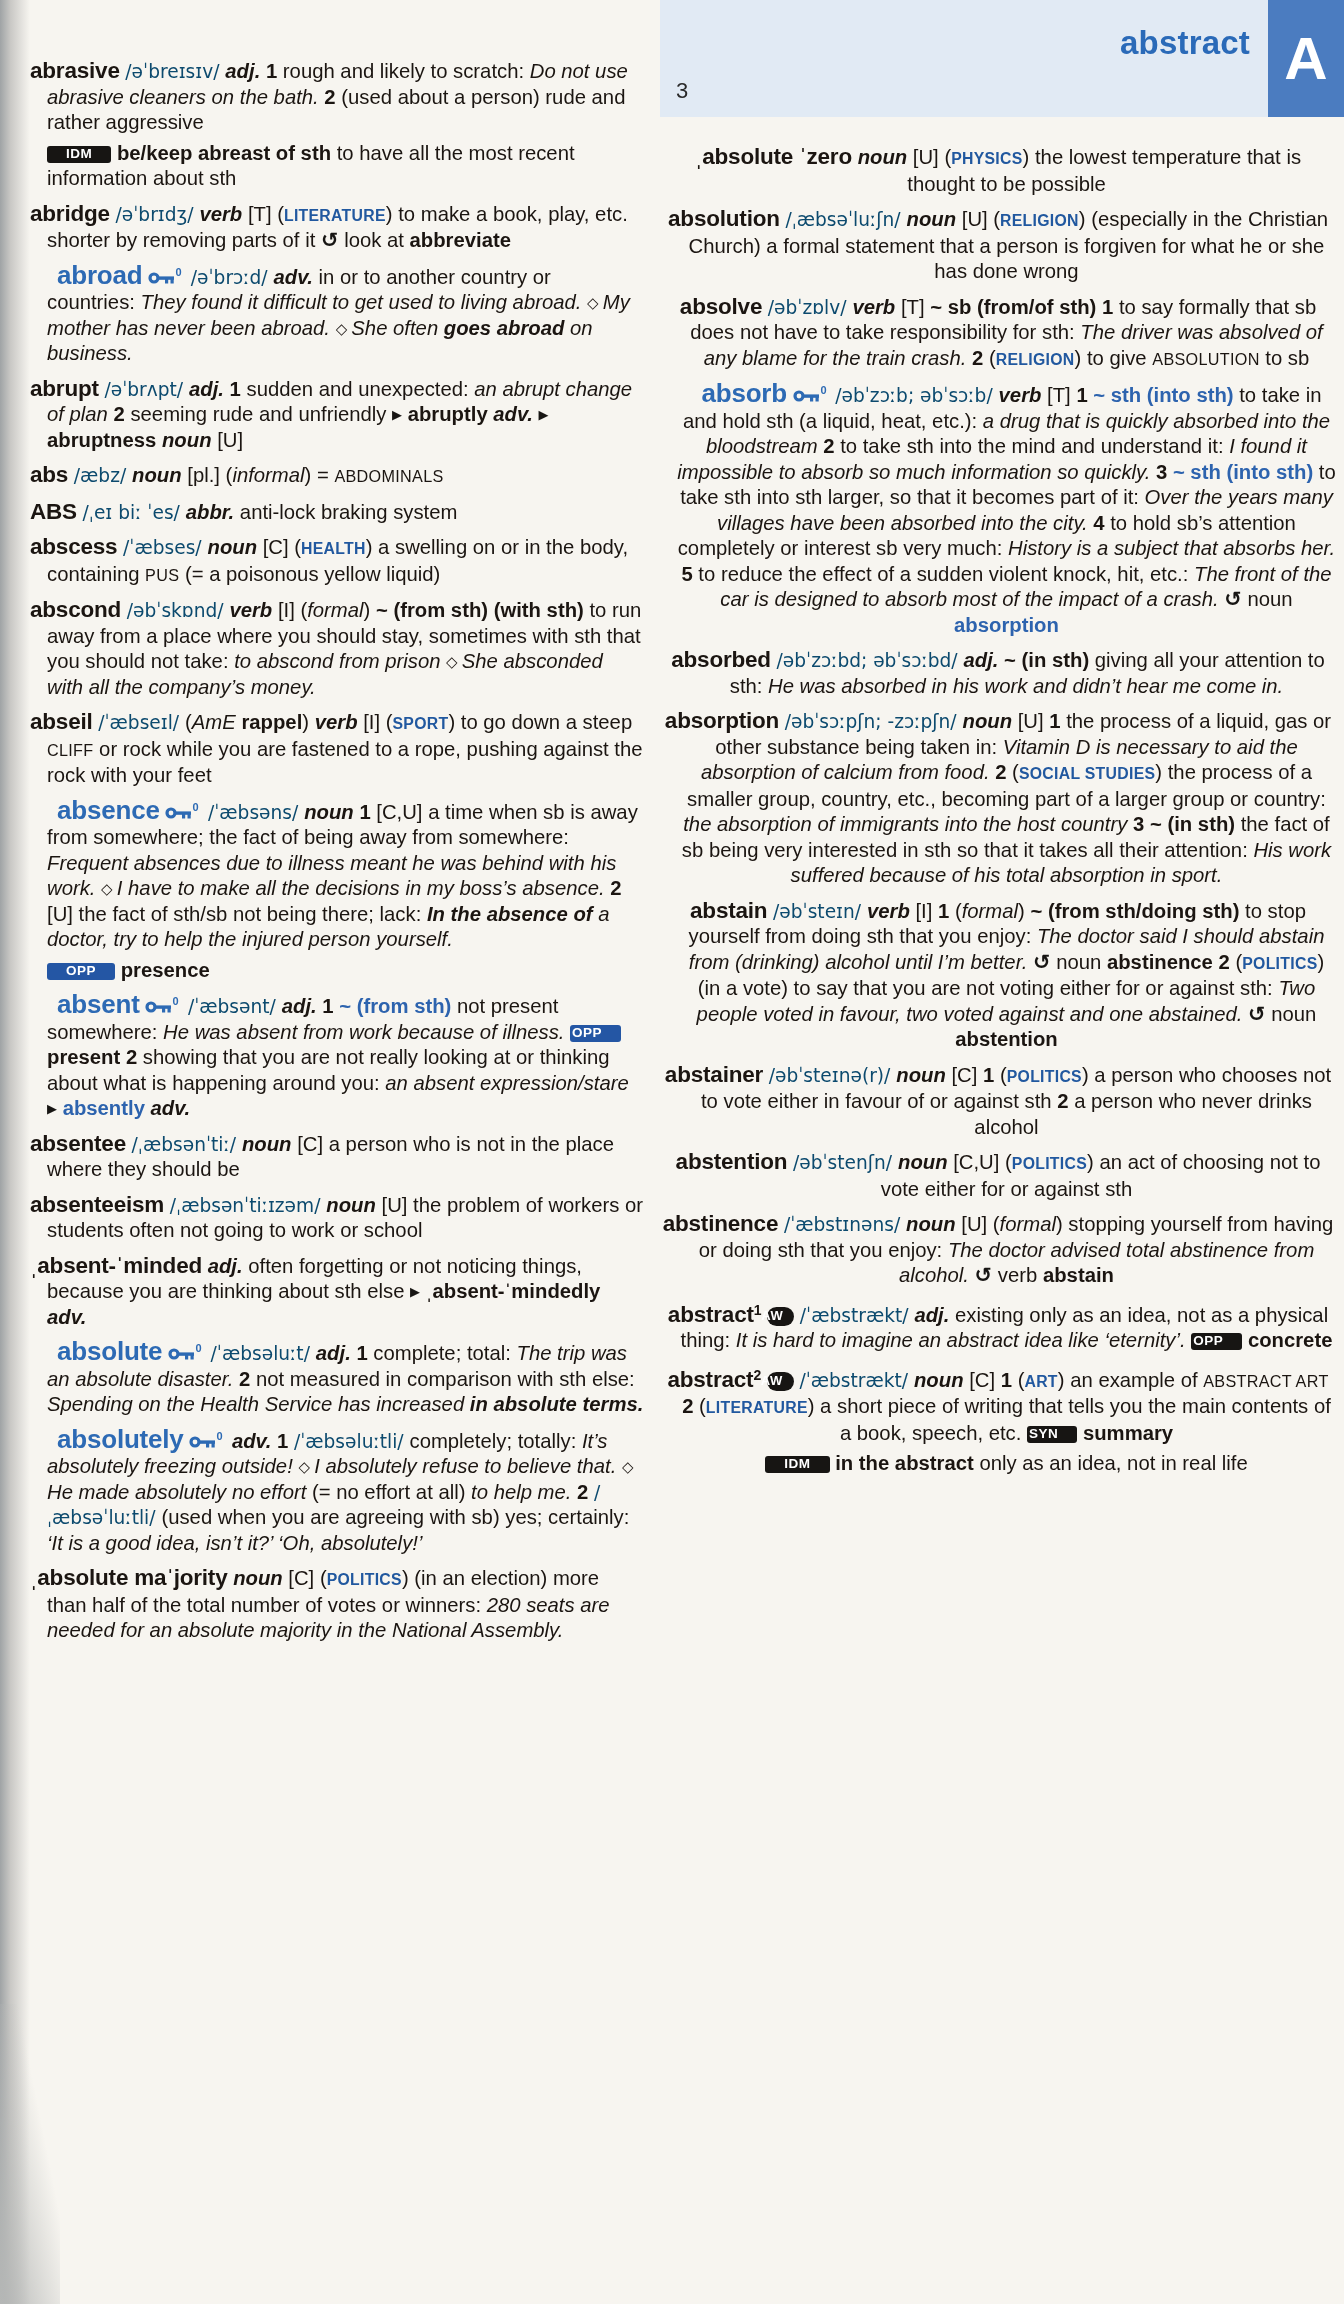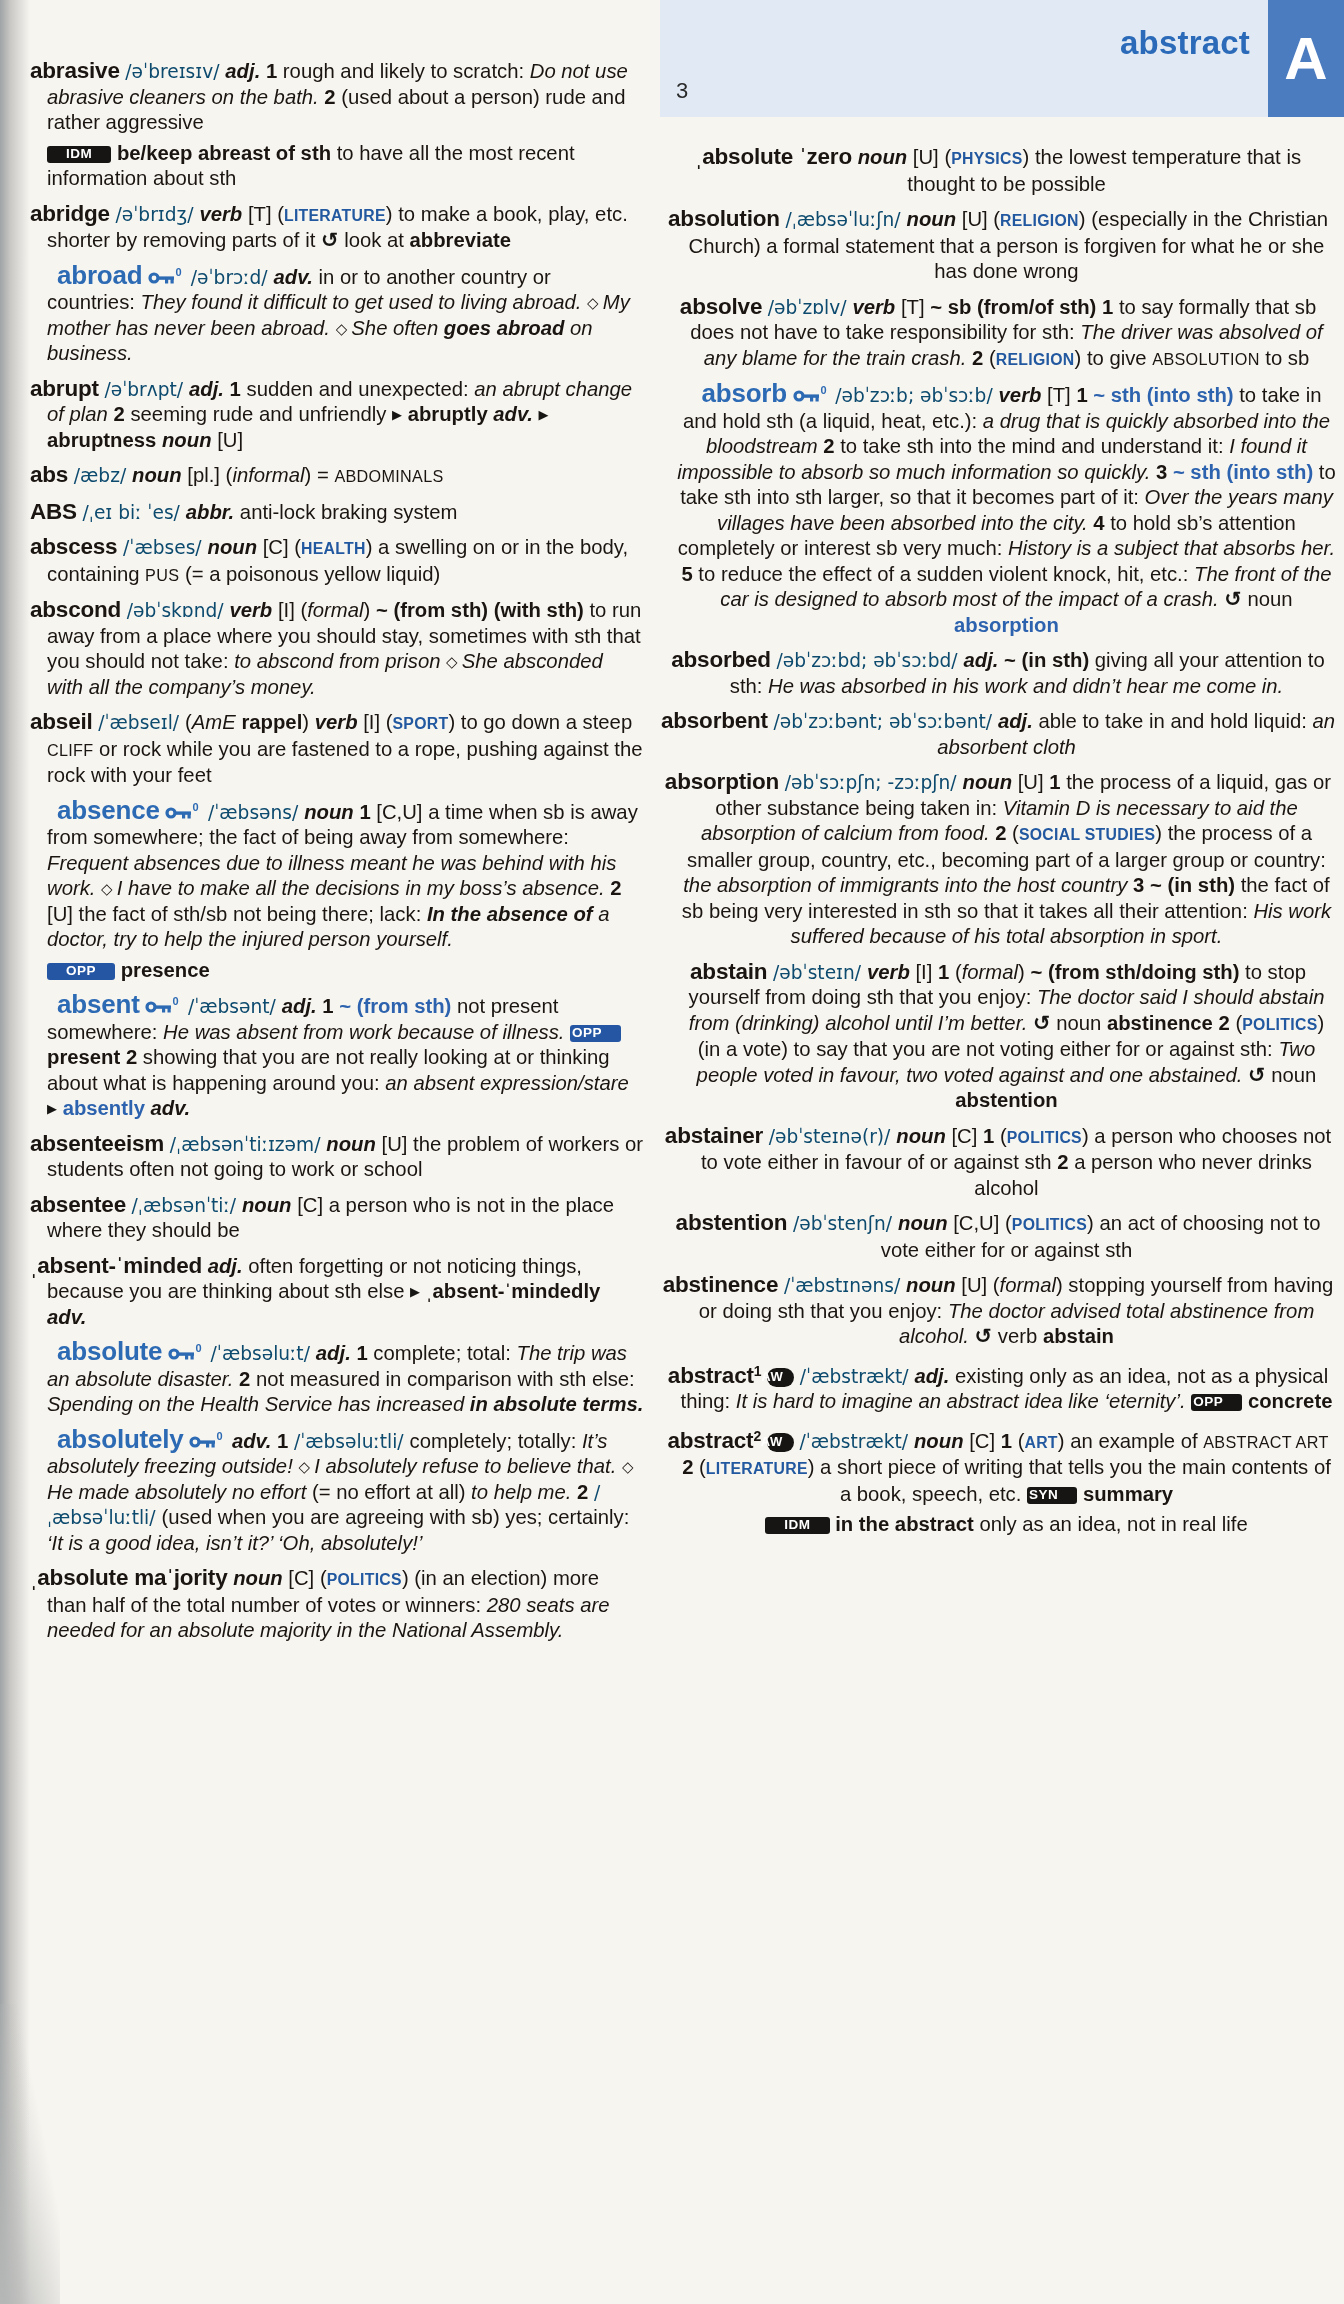--- a/index.html
+++ b/index.html
@@ -106,22 +106,22 @@
               <text x="27.5" y="9" font-size="11" font-weight="bold" fill="#2d6ab4" font-family="Liberation Sans,sans-serif">0</text>
             </svg></span><span class="s-t"> </span><span class="s-ip">/ˈæbsəns/ </span><span class="s-ps">noun </span><span class="s-b">1 </span><span class="s-t">[C,U] a time when sb is away from somewhere; the fact of being away from somewhere: </span><span class="s-i">Frequent absences due to illness meant he was behind with his work. </span><span class="diamond">◇ </span><span class="s-i">I have to make all the decisions in my boss’s absence. </span><span class="s-b">2 </span><span class="s-t">[U] the fact of sth/sb not being there; lack: </span><span class="s-bi">In the absence of </span><span class="s-i">a doctor, try to help the injured person yourself.</span></p>
         <p class="subline"><span class="badge badge-b">OPP</span><span class="s-t"> </span><span class="s-b">presence</span></p>
         <p class="entry"><span class="s-hb">absent</span><span class="s-t"> </span><span class="key-icon"><svg width="37" height="18" viewBox="0 0 37 18" xmlns="http://www.w3.org/2000/svg">
               <circle cx="6" cy="11" r="4" fill="none" stroke="#2d6ab4" stroke-width="3.2"></circle>
               <rect x="10" y="9.4" width="16" height="3.4" fill="#2d6ab4"></rect>
               <rect x="17" y="12" height="4.5" width="3.2" fill="#2d6ab4"></rect>
               <rect x="22.5" y="12" height="4.5" width="3.2" fill="#2d6ab4"></rect>
               <text x="27.5" y="9" font-size="11" font-weight="bold" fill="#2d6ab4" font-family="Liberation Sans,sans-serif">0</text>
             </svg></span><span class="s-t"> </span><span class="s-ip">/ˈæbsənt/ </span><span class="s-ps">adj. </span><span class="s-b">1 </span><span class="s-bl">~ (from sth) </span><span class="s-t">not present somewhere: </span><span class="s-i">He was absent from work because of illness. </span><span class="badge badge-b">OPP</span><span class="s-t"> </span><span class="s-b">present </span><span class="s-b">2 </span><span class="s-t">showing that you are not really looking at or thinking about what is happening around you: </span><span class="s-i">an absent expression/stare </span><span class="deriv-tri">▶</span><span class="s-t"> </span><span class="s-bl">absently </span><span class="s-ps">adv.</span></p>
+        <p class="entry"><span class="s-hw">absentee</span><span class="s-t"> </span><span class="s-ip">/ˌæbsənˈtiː/ </span><span class="s-ps">noun </span><span class="s-t">[C] a person who is not in the place where they should be</span></p>
         <p class="entry"><span class="s-hw">absenteeism</span><span class="s-t"> </span><span class="s-ip">/ˌæbsənˈtiːɪzəm/ </span><span class="s-ps">noun </span><span class="s-t">[U] the problem of workers or students often not going to work or school</span></p>
-        <p class="entry"><span class="s-hw">absentee</span><span class="s-t"> </span><span class="s-ip">/ˌæbsənˈtiː/ </span><span class="s-ps">noun </span><span class="s-t">[C] a person who is not in the place where they should be</span></p>
         <p class="entry"><span class="s-hw">ˌabsent-ˈminded</span><span class="s-t"> </span><span class="s-ps">adj. </span><span class="s-t">often forgetting or not noticing things, because you are thinking about sth else </span><span class="deriv-tri">▶</span><span class="s-t"> </span><span class="s-b">ˌabsent-ˈmindedly </span><span class="s-ps">adv.</span></p>
         <p class="entry"><span class="s-hb">absolute</span><span class="s-t"> </span><span class="key-icon"><svg width="37" height="18" viewBox="0 0 37 18" xmlns="http://www.w3.org/2000/svg">
               <circle cx="6" cy="11" r="4" fill="none" stroke="#2d6ab4" stroke-width="3.2"></circle>
               <rect x="10" y="9.4" width="16" height="3.4" fill="#2d6ab4"></rect>
               <rect x="17" y="12" height="4.5" width="3.2" fill="#2d6ab4"></rect>
               <rect x="22.5" y="12" height="4.5" width="3.2" fill="#2d6ab4"></rect>
               <text x="27.5" y="9" font-size="11" font-weight="bold" fill="#2d6ab4" font-family="Liberation Sans,sans-serif">0</text>
             </svg></span><span class="s-t"> </span><span class="s-ip">/ˈæbsəluːt/ </span><span class="s-ps">adj. </span><span class="s-b">1 </span><span class="s-t">complete; total: </span><span class="s-i">The trip was an absolute disaster. </span><span class="s-b">2 </span><span class="s-t">not measured in comparison with sth else: </span><span class="s-i">Spending on the Health Service has increased </span><span class="s-bi">in absolute terms.</span></p>
         <p class="entry"><span class="s-hb">absolutely</span><span class="s-t"> </span><span class="key-icon"><svg width="37" height="18" viewBox="0 0 37 18" xmlns="http://www.w3.org/2000/svg">
               <circle cx="6" cy="11" r="4" fill="none" stroke="#2d6ab4" stroke-width="3.2"></circle>
@@ -137,21 +137,20 @@
         <p class="entry"><span class="s-hw">absolution</span><span class="s-t"> </span><span class="s-ip">/ˌæbsəˈluːʃn/ </span><span class="s-ps">noun </span><span class="s-t">[U] (</span><span class="s-lb">RELIGION</span><span class="s-t">) (especially in the Christian Church) a formal statement that a person is forgiven for what he or she has done wrong</span></p>
         <p class="entry"><span class="s-hw">absolve</span><span class="s-t"> </span><span class="s-ip">/əbˈzɒlv/ </span><span class="s-ps">verb </span><span class="s-t">[T] </span><span class="s-b">~ sb (from/of sth) </span><span class="s-b">1 </span><span class="s-t">to say formally that sb does not have to take responsibility for sth: </span><span class="s-i">The driver was absolved of any blame for the train crash. </span><span class="s-b">2 </span><span class="s-t">(</span><span class="s-lb">RELIGION</span><span class="s-t">) to give </span><span class="s-sc">ABSOLUTION</span><span class="s-t"> to sb</span></p>
         <p class="entry"><span class="s-hb">absorb</span><span class="s-t"> </span><span class="key-icon"><svg width="37" height="18" viewBox="0 0 37 18" xmlns="http://www.w3.org/2000/svg">
               <circle cx="6" cy="11" r="4" fill="none" stroke="#2d6ab4" stroke-width="3.2"></circle>
               <rect x="10" y="9.4" width="16" height="3.4" fill="#2d6ab4"></rect>
               <rect x="17" y="12" height="4.5" width="3.2" fill="#2d6ab4"></rect>
               <rect x="22.5" y="12" height="4.5" width="3.2" fill="#2d6ab4"></rect>
               <text x="27.5" y="9" font-size="11" font-weight="bold" fill="#2d6ab4" font-family="Liberation Sans,sans-serif">0</text>
             </svg></span><span class="s-t"> </span><span class="s-ip">/əbˈzɔːb; əbˈsɔːb/ </span><span class="s-ps">verb </span><span class="s-t">[T] </span><span class="s-b">1 </span><span class="s-bl">~ sth (into sth) </span><span class="s-t">to take in and hold sth (a liquid, heat, etc.): </span><span class="s-i">a drug that is quickly absorbed into the bloodstream </span><span class="s-b">2 </span><span class="s-t">to take sth into the mind and understand it: </span><span class="s-i">I found it impossible to absorb so much information so quickly. </span><span class="s-b">3 </span><span class="s-bl">~ sth (into sth) </span><span class="s-t">to take sth into sth larger, so that it becomes part of it: </span><span class="s-i">Over the years many villages have been absorbed into the city. </span><span class="s-b">4 </span><span class="s-t">to hold sb’s attention completely or interest sb very much: </span><span class="s-i">History is a subject that absorbs her. </span><span class="s-b">5 </span><span class="s-t">to reduce the effect of a sudden violent knock, hit, etc.: </span><span class="s-i">The front of the car is designed to absorb most of the impact of a crash. </span><span class="xref-arrow">↺</span><span class="s-t"> noun </span><span class="s-bl">absorption</span></p>
         <p class="entry"><span class="s-hw">absorbed</span><span class="s-t"> </span><span class="s-ip">/əbˈzɔːbd; əbˈsɔːbd/ </span><span class="s-ps">adj. </span><span class="s-b">~ (in sth) </span><span class="s-t">giving all your attention to sth: </span><span class="s-i">He was absorbed in his work and didn’t hear me come in.</span></p>
-        <p class="entry"><span class="s-hw">absorbent</span><span class="s-t"> </span><span class="s-ip">/əbˈzɔːbənt; əbˈsɔːbənt/ </span><span class="s-ps">adj. </span><span class="s-t">able to take in and hold liquid: </span><span class="s-i">an absorbent cloth</span></p>
         <p class="entry"><span class="s-hw">absorption</span><span class="s-t"> </span><span class="s-ip">/əbˈsɔːpʃn; -zɔːpʃn/ </span><span class="s-ps">noun </span><span class="s-t">[U] </span><span class="s-b">1 </span><span class="s-t">the process of a liquid, gas or other substance being taken in: </span><span class="s-i">Vitamin D is necessary to aid the absorption of calcium from food. </span><span class="s-b">2 </span><span class="s-t">(</span><span class="s-lb">SOCIAL STUDIES</span><span class="s-t">) the process of a smaller group, country, etc., becoming part of a larger group or country: </span><span class="s-i">the absorption of immigrants into the host country </span><span class="s-b">3 </span><span class="s-b">~ (in sth) </span><span class="s-t">the fact of sb being very interested in sth so that it takes all their attention: </span><span class="s-i">His work suffered because of his total absorption in sport.</span></p>
         <p class="entry"><span class="s-hw">abstain</span><span class="s-t"> </span><span class="s-ip">/əbˈsteɪn/ </span><span class="s-ps">verb </span><span class="s-t">[I] </span><span class="s-b">1 </span><span class="s-t">(</span><span class="s-i">formal</span><span class="s-t">) </span><span class="s-b">~ (from sth/doing sth) </span><span class="s-t">to stop yourself from doing sth that you enjoy: </span><span class="s-i">The doctor said I should abstain from (drinking) alcohol until I’m better. </span><span class="xref-arrow">↺</span><span class="s-t"> noun </span><span class="s-b">abstinence </span><span class="s-b">2 </span><span class="s-t">(</span><span class="s-lb">POLITICS</span><span class="s-t">) (in a vote) to say that you are not voting either for or against sth: </span><span class="s-i">Two people voted in favour, two voted against and one abstained. </span><span class="xref-arrow">↺</span><span class="s-t"> noun </span><span class="s-b">abstention</span></p>
         <p class="entry"><span class="s-hw">abstainer</span><span class="s-t"> </span><span class="s-ip">/əbˈsteɪnə(r)/ </span><span class="s-ps">noun </span><span class="s-t">[C] </span><span class="s-b">1 </span><span class="s-t">(</span><span class="s-lb">POLITICS</span><span class="s-t">) a person who chooses not to vote either in favour of or against sth </span><span class="s-b">2 </span><span class="s-t">a person who never drinks alcohol</span></p>
         <p class="entry"><span class="s-hw">abstention</span><span class="s-t"> </span><span class="s-ip">/əbˈstenʃn/ </span><span class="s-ps">noun </span><span class="s-t">[C,U] (</span><span class="s-lb">POLITICS</span><span class="s-t">) an act of choosing not to vote either for or against sth</span></p>
         <p class="entry"><span class="s-hw">abstinence</span><span class="s-t"> </span><span class="s-ip">/ˈæbstɪnəns/ </span><span class="s-ps">noun </span><span class="s-t">[U] (</span><span class="s-i">formal</span><span class="s-t">) stopping yourself from having or doing sth that you enjoy: </span><span class="s-i">The doctor advised total abstinence from alcohol. </span><span class="xref-arrow">↺</span><span class="s-t"> verb </span><span class="s-b">abstain</span></p>
         <p class="entry"><span class="s-hw">abstract</span><span class="s-sup">1</span><span class="s-t"> </span><span class="badge badge-o">AW</span><span class="s-t"> </span><span class="s-ip">/ˈæbstrækt/ </span><span class="s-ps">adj. </span><span class="s-t">existing only as an idea, not as a physical thing: </span><span class="s-i">It is hard to imagine an abstract idea like ‘eternity’. </span><span class="badge badge-k">OPP</span><span class="s-t"> </span><span class="s-b">concrete</span></p>
         <p class="entry"><span class="s-hw">abstract</span><span class="s-sup">2</span><span class="s-t"> </span><span class="badge badge-o">AW</span><span class="s-t"> </span><span class="s-ip">/ˈæbstrækt/ </span><span class="s-ps">noun </span><span class="s-t">[C] </span><span class="s-b">1 </span><span class="s-t">(</span><span class="s-lb">ART</span><span class="s-t">) an example of </span><span class="s-sc">ABSTRACT ART</span><span class="s-t"> </span><span class="s-b">2 </span><span class="s-t">(</span><span class="s-lb">LITERATURE</span><span class="s-t">) a short piece of writing that tells you the main contents of a book, speech, etc. </span><span class="badge badge-k">SYN</span><span class="s-t"> </span><span class="s-b">summary</span></p>
         <p class="subline"><span class="badge badge-k">IDM</span><span class="s-t"> </span><span class="s-b">in the abstract </span><span class="s-t">only as an idea, not in real life</span></p>
       </div>
   </div>

